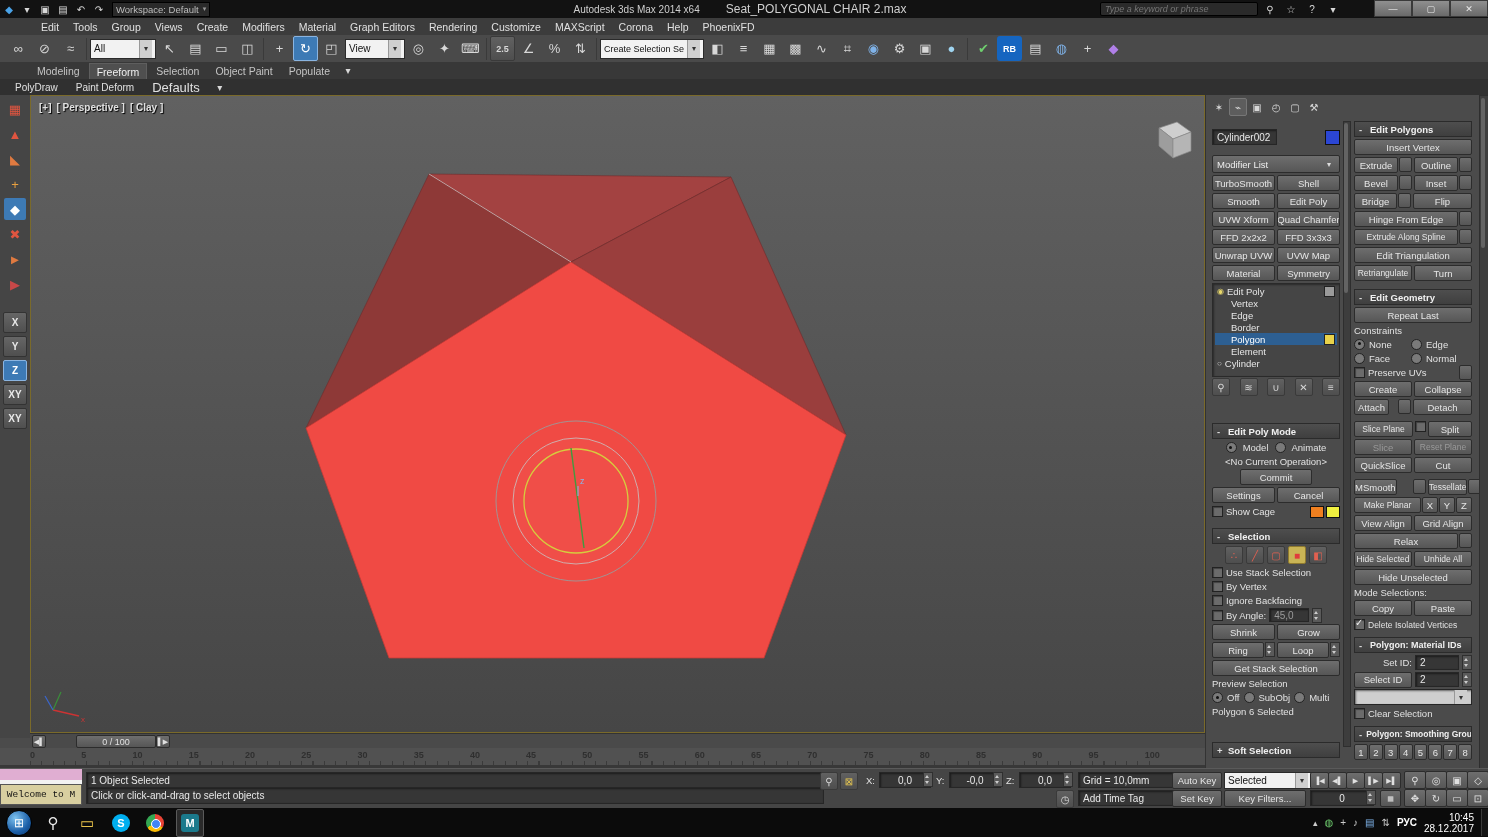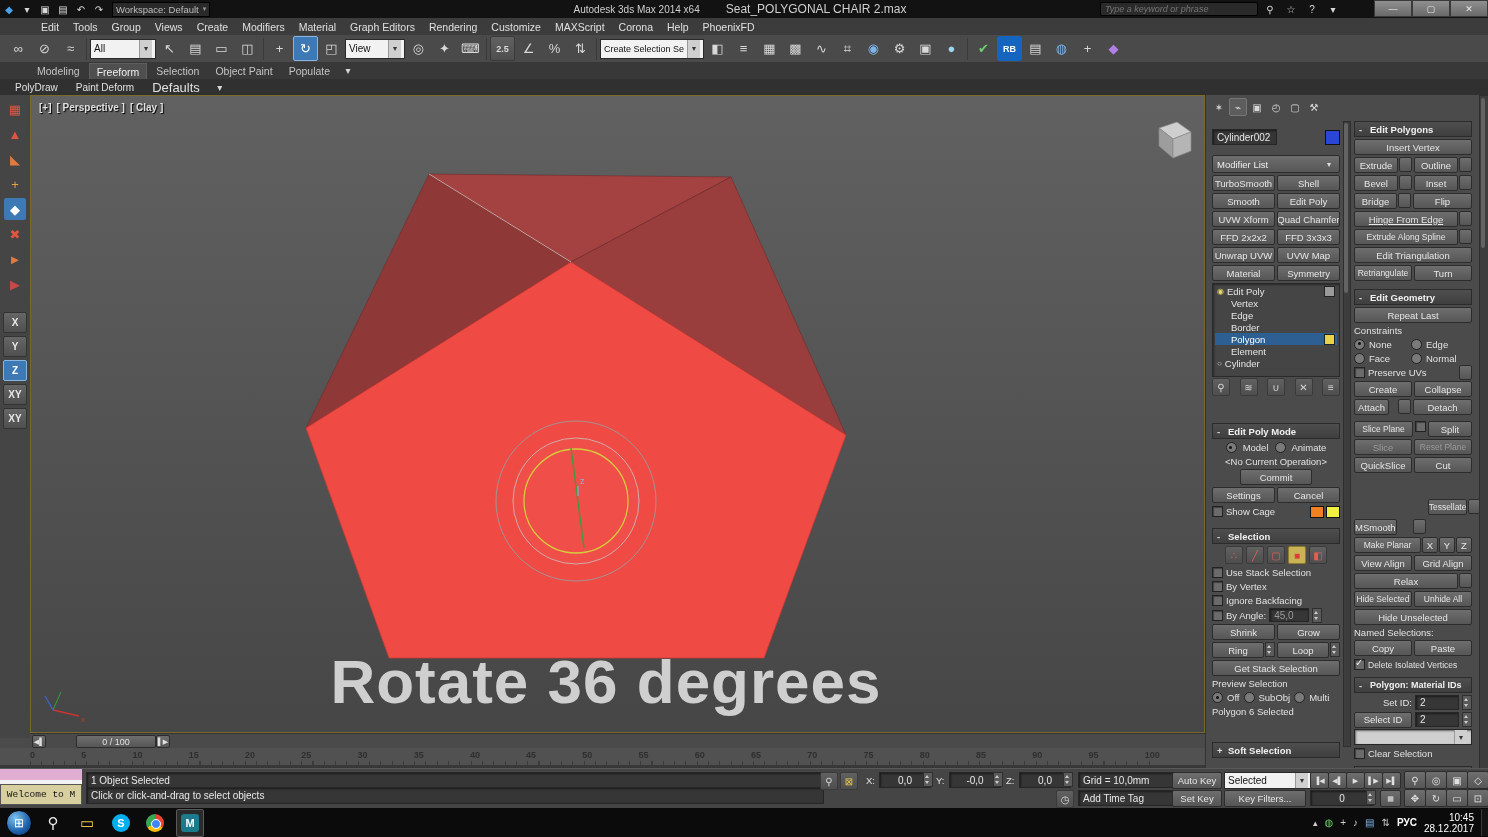--- a/index.html
+++ b/index.html
@@ -229,21 +229,20 @@
         <polygon points="1128,32 1146,26 1160,36 1142,43" fill="#cfcfcf" stroke="#8a8a8a" stroke-width="0.7"></polygon>
         <polygon points="1128,32 1142,43 1142,62 1128,50" fill="#9d9d9d" stroke="#8a8a8a" stroke-width="0.7"></polygon>
         <polygon points="1142,43 1160,36 1160,55 1142,62" fill="#b5b5b5" stroke="#8a8a8a" stroke-width="0.7"></polygon>
       </g>
     </svg>
     <div class="abs" style="left:8px;top:6px;display:flex;gap:5px;font-weight:bold;color:#e0e0e0;font-size:10px;text-shadow:1px 1px 1px #000;">
       <span>[+]</span>
       <span>[ Perspective ]</span>
       <span>[ Clay ]</span>
     </div>
-    <div class="abs" style="left:235px;top:550px;width:680px;text-align:center;font-size:62px;font-weight:bold;color:#cfcfcf;letter-spacing:1px;">Rotate 36 degrees</div>
   </div>
 
   <div class="abs" style="left:1205px;top:95px;width:283px;height:673px;background:#4b4b4b;border-left:1px solid #333;"></div>
 
   <div class="abs" style="left:1210px;top:98px;width:140px;height:20px;display:flex;gap:1px;">
     <span class="ic small">✶</span>
     <span class="ic small" style="background:#5d5d5d;border-color:#777;">⌁</span>
     <span class="ic small">▣</span>
     <span class="ic small">◴</span>
     <span class="ic small">▢</span>
@@ -437,21 +436,21 @@
         </div>
     </div>
     <div class="r2">
       <div style="display:flex;gap:1px;">
           <div class="btn" style="flex:1;">Bridge</div>
           <span class="sq"></span>
         </div>
       <div class="btn">Flip</div>
     </div>
     <div style="display:flex;gap:1px;">
-        <div class="btn" style="flex:1;text-decoration:underline;">Hinge From Edge</div>
+        <div class="btn" style="flex:1;">Hinge From Edge</div>
         <span class="sq"></span>
       </div>
     <div style="display:flex;gap:1px;">
         <div class="btn" style="flex:1;font-size:8.5px;">Extrude Along Spline</div>
         <span class="sq"></span>
       </div>
     <div class="btn">Edit Triangulation</div>
     <div class="r2">
       <div class="btn" style="font-size:8.5px;">Retriangulate</div>
       <div class="btn">Turn</div>
@@ -500,21 +499,21 @@
     </div>
     <div class="r2">
       <div class="btn dis">Slice</div>
       <div class="btn dis" style="font-size:8.5px;">Reset Plane</div>
     </div>
     <div class="r2">
       <div class="btn">QuickSlice</div>
       <div class="btn">Cut</div>
     </div>
     <div class="r2" style="margin-top:4px;">
-      <div style="display:flex;gap:16px;margin-top:40px;">
+      <div style="display:flex;gap:16px;">
           <div class="btn" style="flex:1;">MSmooth</div>
           <span class="sq"></span>
         </div>
       <div style="display:flex;gap:1px;">
           <div class="btn" style="flex:1;font-size:8.5px;">Tessellate</div>
           <span class="sq"></span>
         </div>
     </div>
     <div style="display:flex;gap:1px;">
       <div class="btn" style="flex:1.8;font-size:8.5px;">Make Planar</div>
@@ -528,21 +527,21 @@
     </div>
     <div style="display:flex;gap:1px;">
         <div class="btn" style="flex:1;">Relax</div>
         <span class="sq"></span>
       </div>
     <div class="r2">
       <div class="btn" style="font-size:8.5px;">Hide Selected</div>
       <div class="btn" style="font-size:8.5px;">Unhide All</div>
     </div>
     <div class="btn">Hide Unselected</div>
-    <div class="lb">Named Selections:</div>
+    <div class="lb">Mode Selections:</div>
     <div class="r2">
       <div class="btn">Copy</div>
       <div class="btn">Paste</div>
     </div>
     <div class="fr" style="height:13px;">
       <span class="cb on"></span>
       <span class="lb" style="font-size:8.5px;">Delete Isolated Vertices</span>
     </div>
 
     <div class="roll" style="margin-top:4px;">

